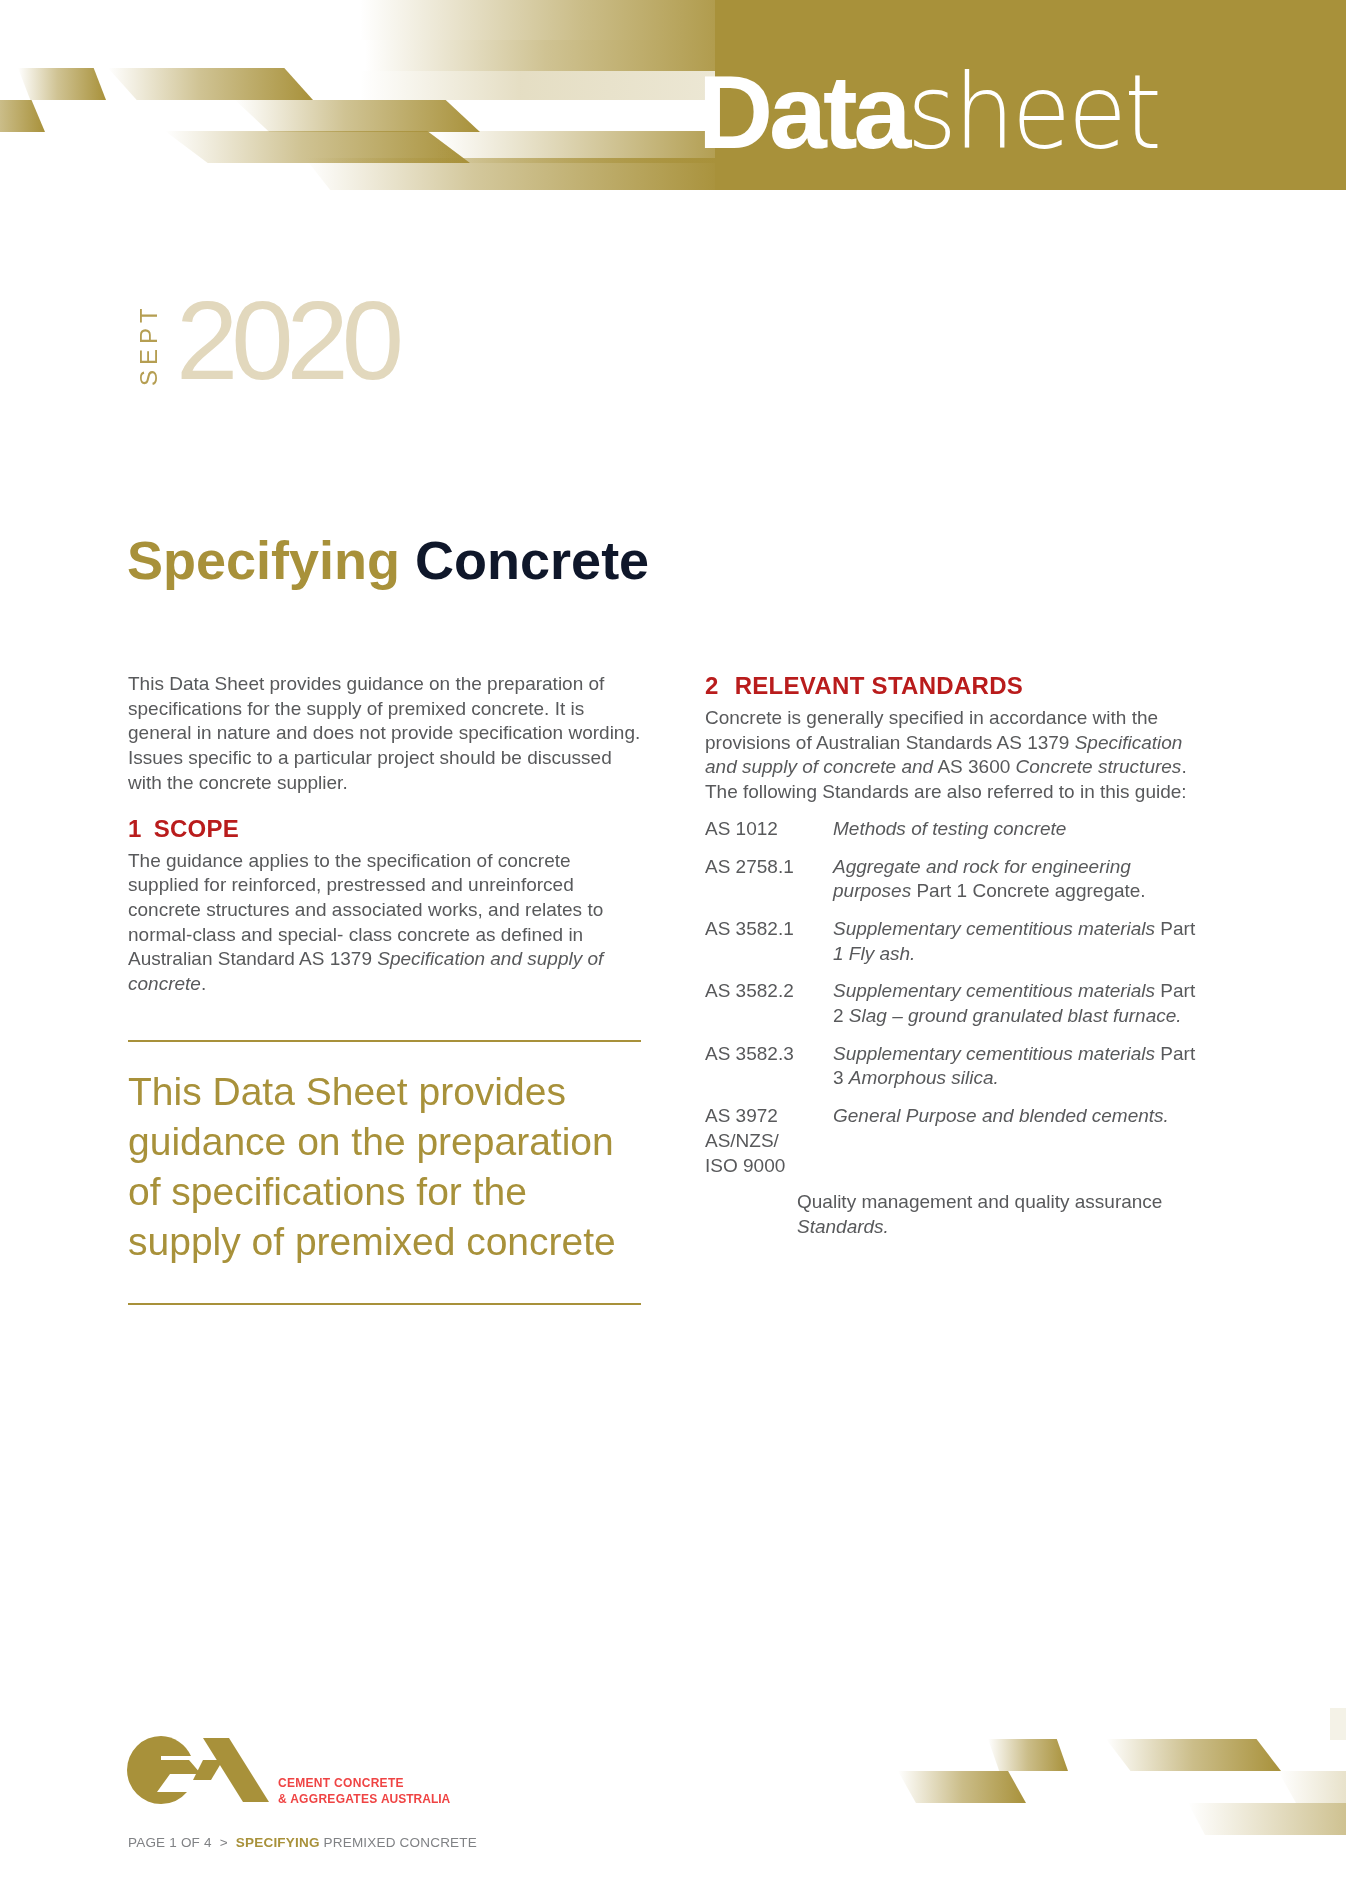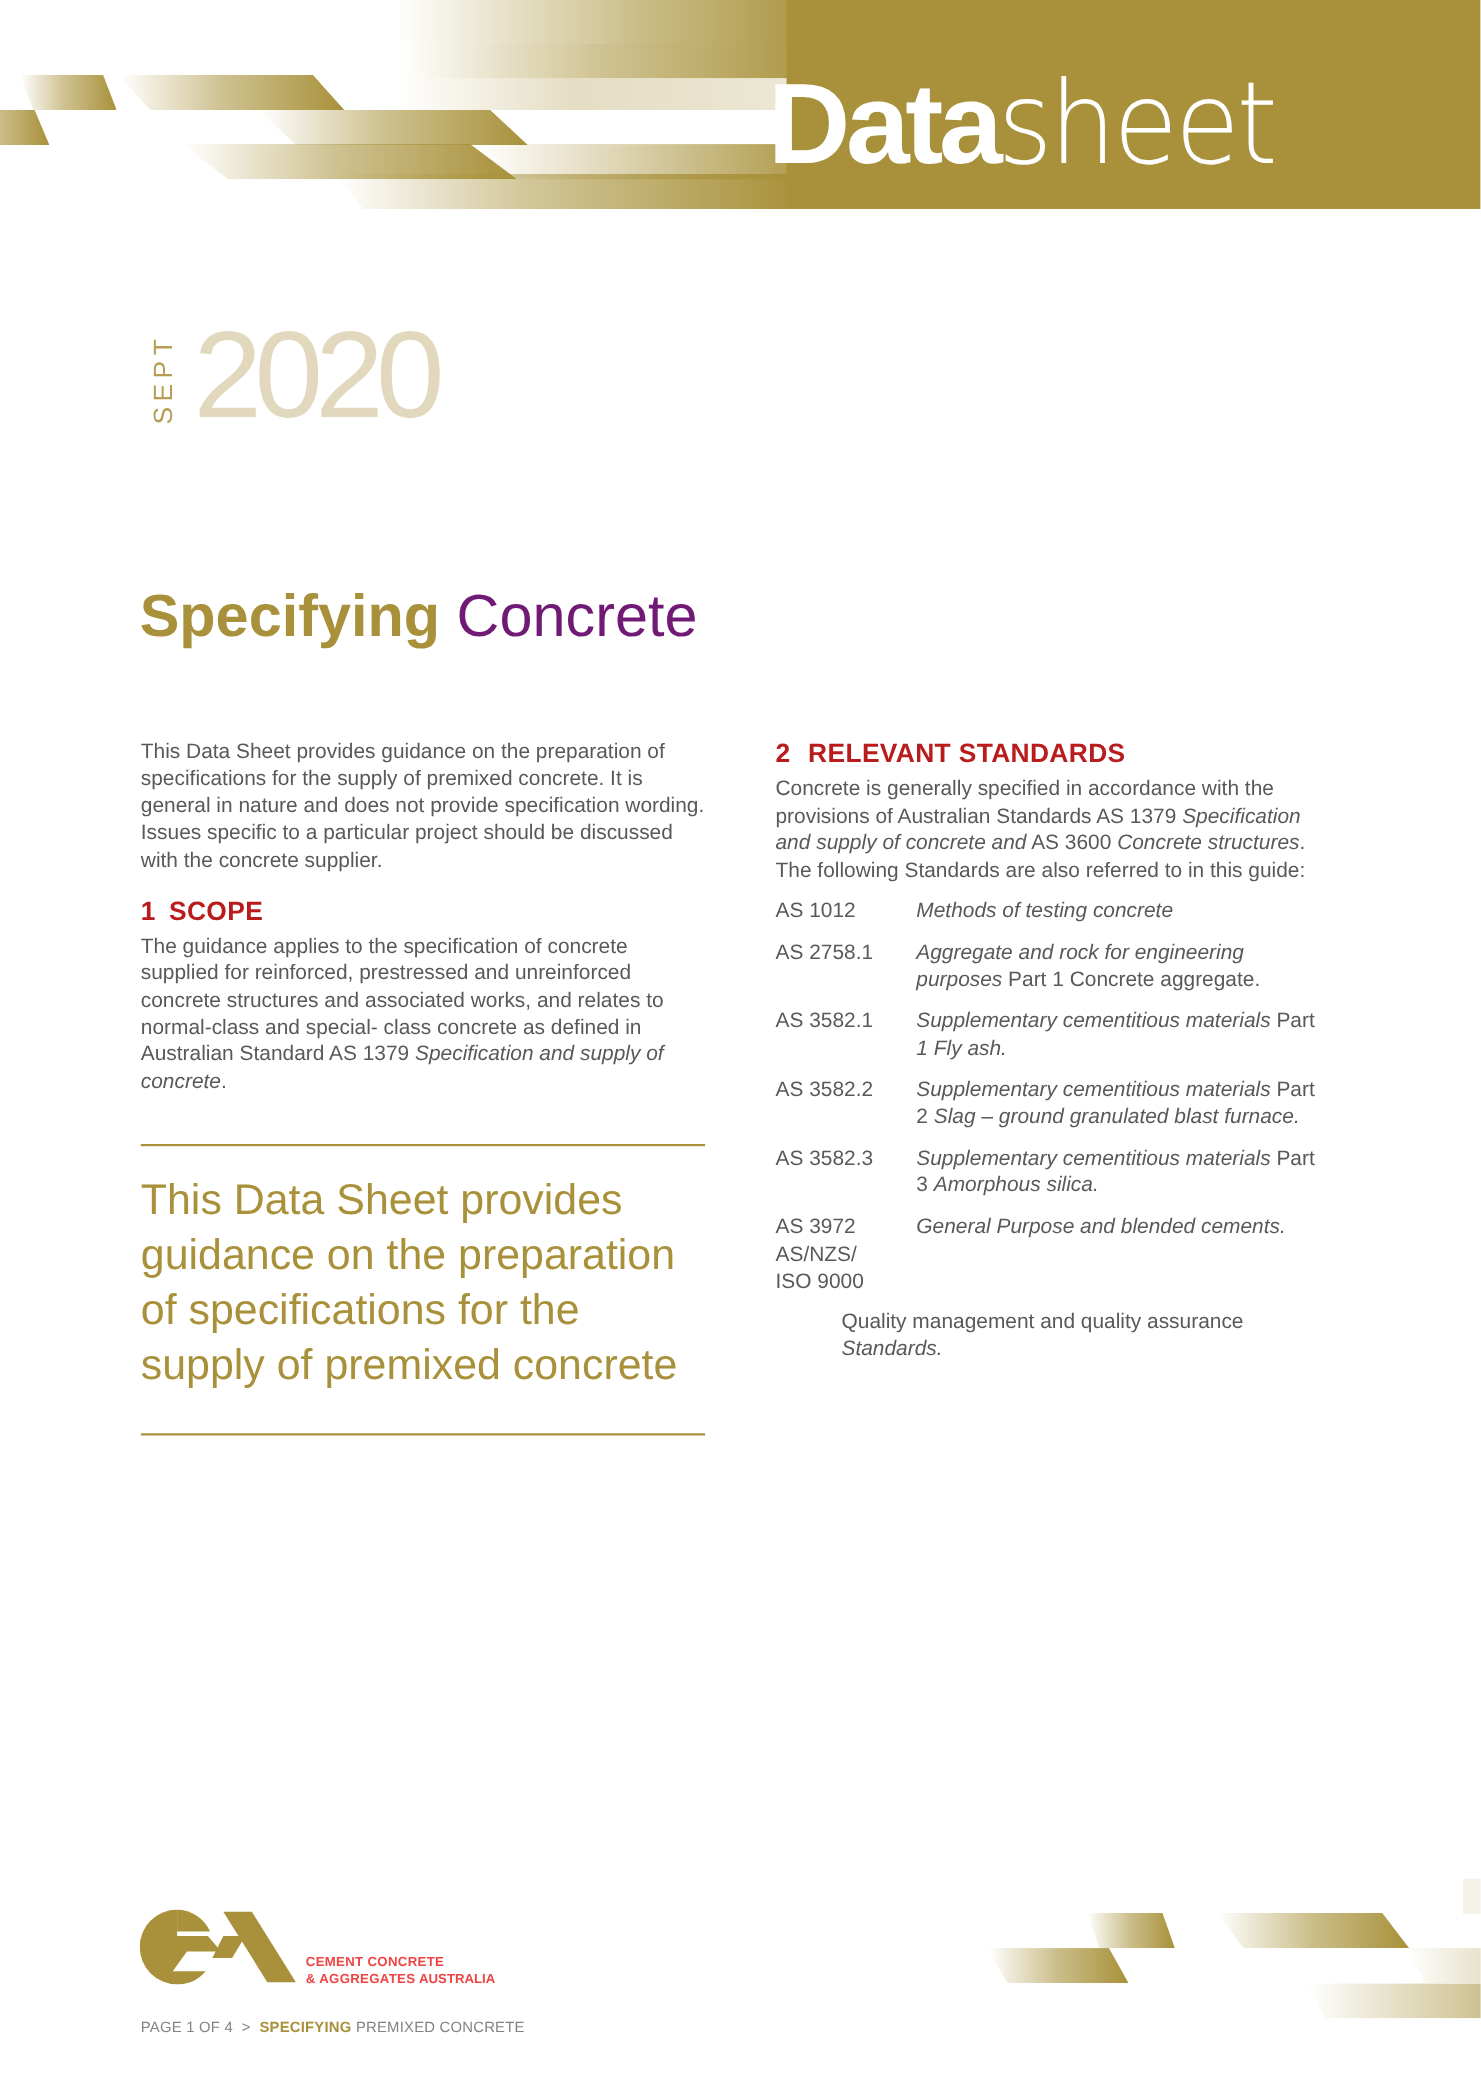--- a/index.html
+++ b/index.html
@@ -28,21 +28,21 @@
   .year {
     position: absolute; left: 176px; top: 285px;
     font-size: 112px; line-height: 112px; color: #e2d8bd; letter-spacing: -7px;
   }
 
   
   .page-title {
     position: absolute; left: 127px; top: 528px; font-size: 54px; line-height: 64px; white-space: nowrap;
   }
   .page-title .t1 { color: #a8913a; font-weight: 700; }
-  .page-title .t2 { color: #701a75; font-weight: 400; }
+  .page-title .t2 { color: #0f172a; font-weight: 700; }
 
   
   .col-left { position: absolute; left: 128px; top: 672px; width: 515px; }
   .col-right { position: absolute; left: 705px; top: 672px; width: 500px; }
   .body-text { font-size: 19px; line-height: 24.7px; color: #58595b; margin: 0; }
   .body-text em { font-style: italic; }
   .section-heading {
     font-size: 24px; font-weight: 700; color: #b91c1c; margin: 0; line-height: 28px; letter-spacing: 0.3px;
   }
   .section-heading .num { margin-right: 12px; }
@@ -143,21 +143,21 @@
     </li>
     <li class="std-row" style="margin-bottom:13px;">
       <span class="std-code">AS 3582.3</span>
       <span class="std-desc"><span class="i">Supplementary cementitious materials</span><span> Part 3 </span><span class="i">Amorphous silica.</span></span>
     </li>
     <li class="std-row" style="margin-bottom:0;">
       <span class="std-code" style="width:90px; flex:0 0 90px; margin-right:38px;">AS 3972 AS/NZS/ ISO 9000</span>
       <span class="std-desc"><span class="i">General Purpose and blended cements.</span><span></span><span class="i"></span></span>
     </li>
   </ul>
-  <p class="body-text" style="margin-left:60px; margin-top:12px;"><span>Quality management and quality assurance </span><em>Standards.</em></p>
+  <p class="body-text" style="margin-left:92px; margin-top:12px;"><span>Quality management and quality assurance </span><em>Standards.</em></p>
 </div>
 
 <svg class="logo" viewBox="0 0 142 68" xmlns="http://www.w3.org/2000/svg">
 
   <path d="M34 0 A34 34 0 1 0 34 68 A34 34 0 0 0 60 56 L30 56 L43 38 L74 38 L62 24 L34 24 L34 0 Z" fill="#a8913a"></path>
   <path d="M34 0 A34 34 0 0 1 64 20 L34 20 Z" fill="#a8913a"></path>
 
   <polygon points="76,2 102,2 142,66 116,66" fill="#a8913a"></polygon>
   <polygon points="76,24 96,24 84,44 66,44" fill="#a8913a"></polygon>
 </svg>

